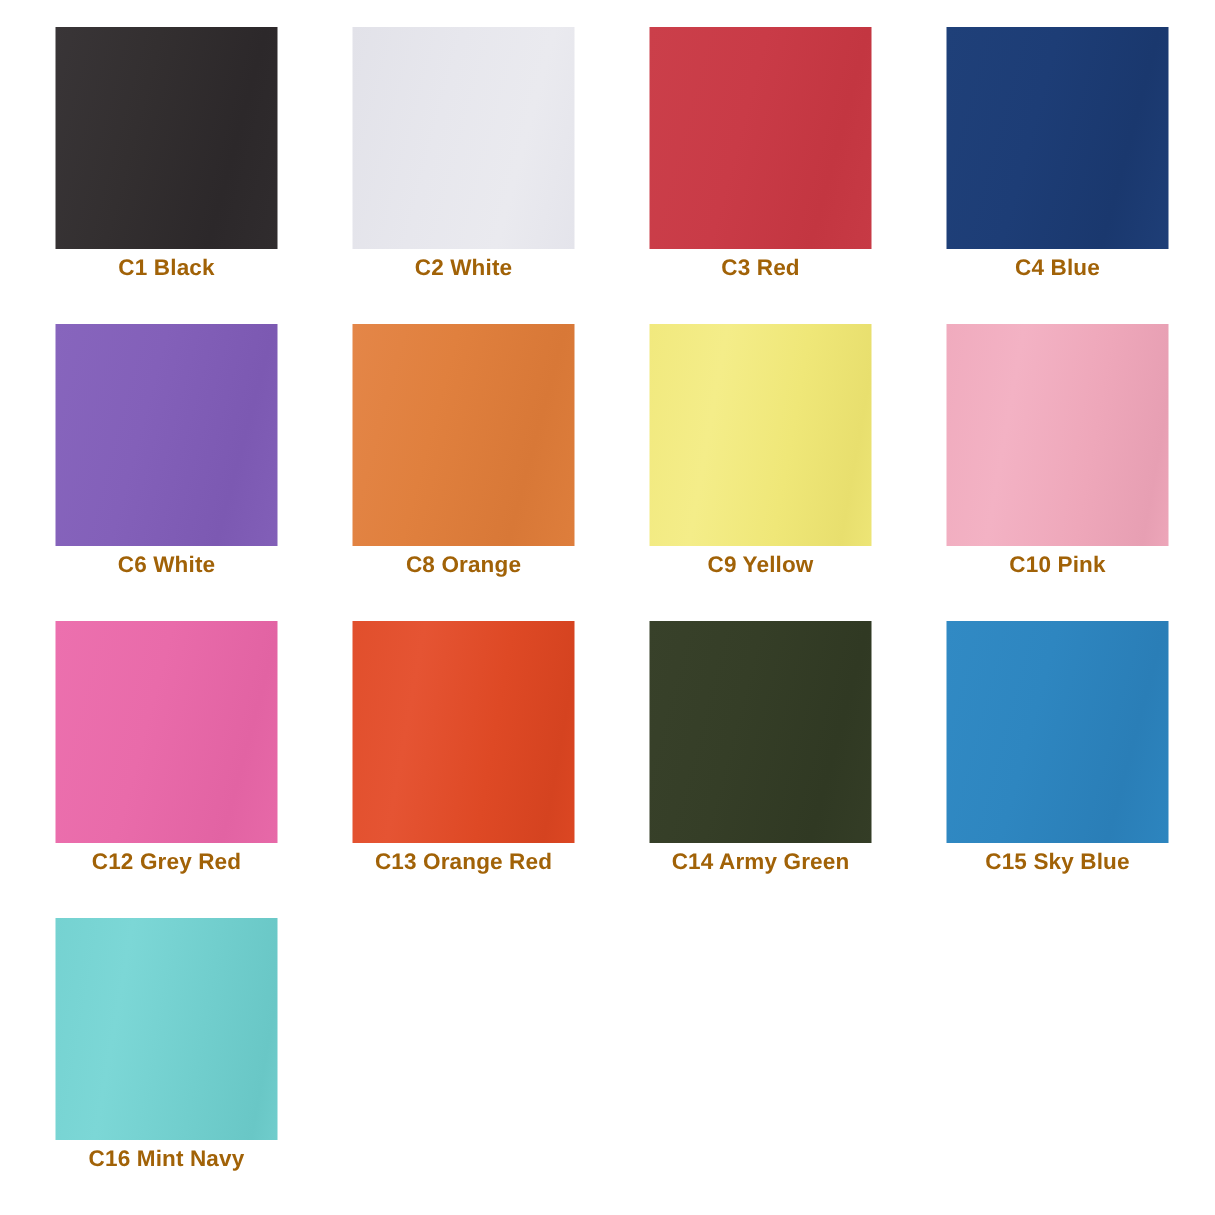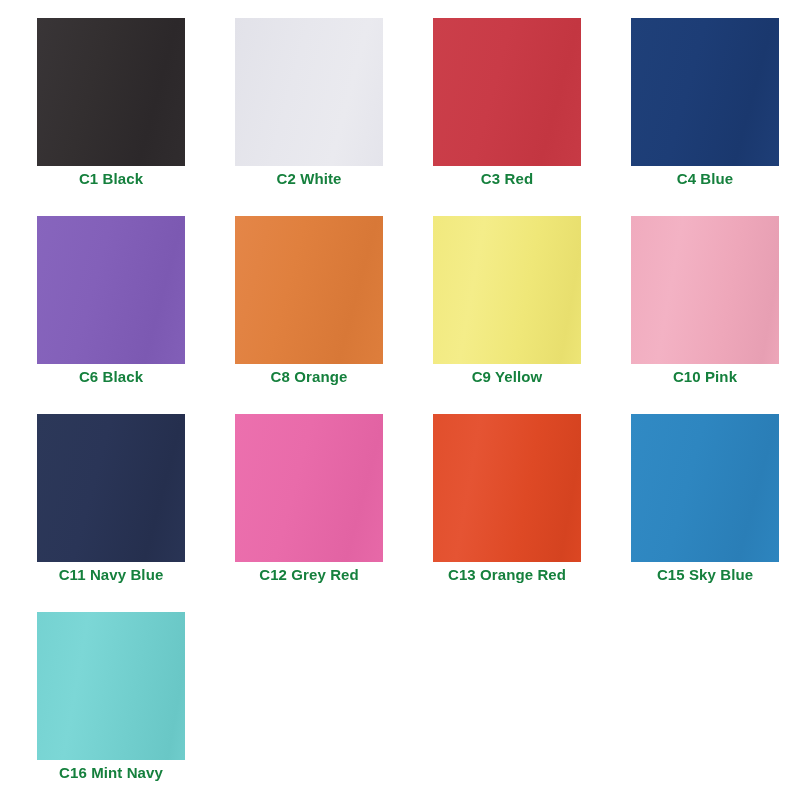--- a/index.html
+++ b/index.html
@@ -44,21 +44,21 @@
   }
 
   .swatch-label {
     position: absolute;
     left: 50%;
     transform: translateX(-50%);
     top: 152px;
     white-space: nowrap;
     font-size: 15px;
     font-weight: bold;
-    color: #15803d;
+    color: #a16207;
     letter-spacing: 0.1px;
     line-height: 18px;
   }
 </style>
 </head>
 <body>
 
 <div id="swatch-grid">
     <div class="swatch-cell">
       <div class="swatch-chip" style="background: linear-gradient(105deg, rgb(57, 53, 55) 0%, rgb(51, 47, 48) 38%, rgb(44, 40, 42) 75%, rgb(48, 44, 46) 100%);"></div>
@@ -71,45 +71,45 @@
     <div class="swatch-cell">
       <div class="swatch-chip" style="background: linear-gradient(105deg, rgb(203, 63, 74) 0%, rgb(201, 59, 71) 42%, rgb(195, 54, 65) 78%, rgb(199, 58, 69) 100%);"></div>
       <div class="swatch-label">C3 Red</div>
     </div>
     <div class="swatch-cell">
       <div class="swatch-chip" style="background: linear-gradient(105deg, rgb(31, 64, 121) 0%, rgb(29, 61, 118) 40%, rgb(26, 56, 110) 76%, rgb(30, 62, 119) 100%);"></div>
       <div class="swatch-label">C4 Blue</div>
     </div>
     <div class="swatch-cell">
       <div class="swatch-chip" style="background: linear-gradient(105deg, rgb(135, 101, 189) 0%, rgb(131, 96, 185) 40%, rgb(124, 89, 178) 78%, rgb(130, 95, 184) 100%);"></div>
-      <div class="swatch-label">C6 Black</div>
+      <div class="swatch-label">C6 White</div>
     </div>
     <div class="swatch-cell">
       <div class="swatch-chip" style="background: linear-gradient(105deg, rgb(228, 134, 72) 0%, rgb(224, 128, 62) 38%, rgb(216, 120, 55) 76%, rgb(222, 126, 60) 100%);"></div>
       <div class="swatch-label">C8 Orange</div>
     </div>
     <div class="swatch-cell">
       <div class="swatch-chip" style="background: linear-gradient(100deg, rgb(241, 233, 126) 0%, rgb(244, 237, 137) 30%, rgb(239, 231, 120) 62%, rgb(232, 223, 110) 88%, rgb(237, 229, 118) 100%);"></div>
       <div class="swatch-label">C9 Yellow</div>
     </div>
     <div class="swatch-cell">
       <div class="swatch-chip" style="background: linear-gradient(100deg, rgb(240, 171, 190) 0%, rgb(243, 178, 196) 30%, rgb(238, 167, 186) 64%, rgb(231, 159, 179) 90%, rgb(237, 166, 185) 100%);"></div>
       <div class="swatch-label">C10 Pink</div>
     </div>
     <div class="swatch-cell">
-      <div class="swatch-chip" style="background: linear-gradient(105deg, rgb(44, 56, 89) 0%, rgb(42, 53, 87) 40%, rgb(37, 47, 78) 78%, rgb(41, 52, 85) 100%);"></div>
-      <div class="swatch-label">C11 Navy Blue</div>
-    </div>
-    <div class="swatch-cell">
       <div class="swatch-chip" style="background: linear-gradient(105deg, rgb(236, 112, 174) 0%, rgb(233, 107, 170) 42%, rgb(226, 99, 163) 80%, rgb(231, 105, 168) 100%);"></div>
       <div class="swatch-label">C12 Grey Red</div>
     </div>
     <div class="swatch-cell">
       <div class="swatch-chip" style="background: linear-gradient(100deg, rgb(225, 79, 44) 0%, rgb(229, 84, 51) 28%, rgb(222, 73, 37) 62%, rgb(213, 67, 32) 88%, rgb(220, 71, 35) 100%);"></div>
       <div class="swatch-label">C13 Orange Red</div>
+    </div>
+    <div class="swatch-cell">
+      <div class="swatch-chip" style="background: linear-gradient(105deg, rgb(56, 65, 42) 0%, rgb(53, 62, 39) 40%, rgb(48, 57, 35) 78%, rgb(52, 61, 38) 100%);"></div>
+      <div class="swatch-label">C14 Army Green</div>
     </div>
     <div class="swatch-cell">
       <div class="swatch-chip" style="background: linear-gradient(105deg, rgb(49, 138, 196) 0%, rgb(46, 134, 192) 40%, rgb(42, 126, 183) 78%, rgb(45, 133, 191) 100%);"></div>
       <div class="swatch-label">C15 Sky Blue</div>
     </div>
     <div class="swatch-cell">
       <div class="swatch-chip" style="background: linear-gradient(100deg, rgb(117, 210, 209) 0%, rgb(124, 215, 214) 30%, rgb(113, 206, 205) 64%, rgb(105, 199, 198) 90%, rgb(112, 205, 204) 100%);"></div>
       <div class="swatch-label">C16 Mint Navy</div>
     </div>
   </div>

